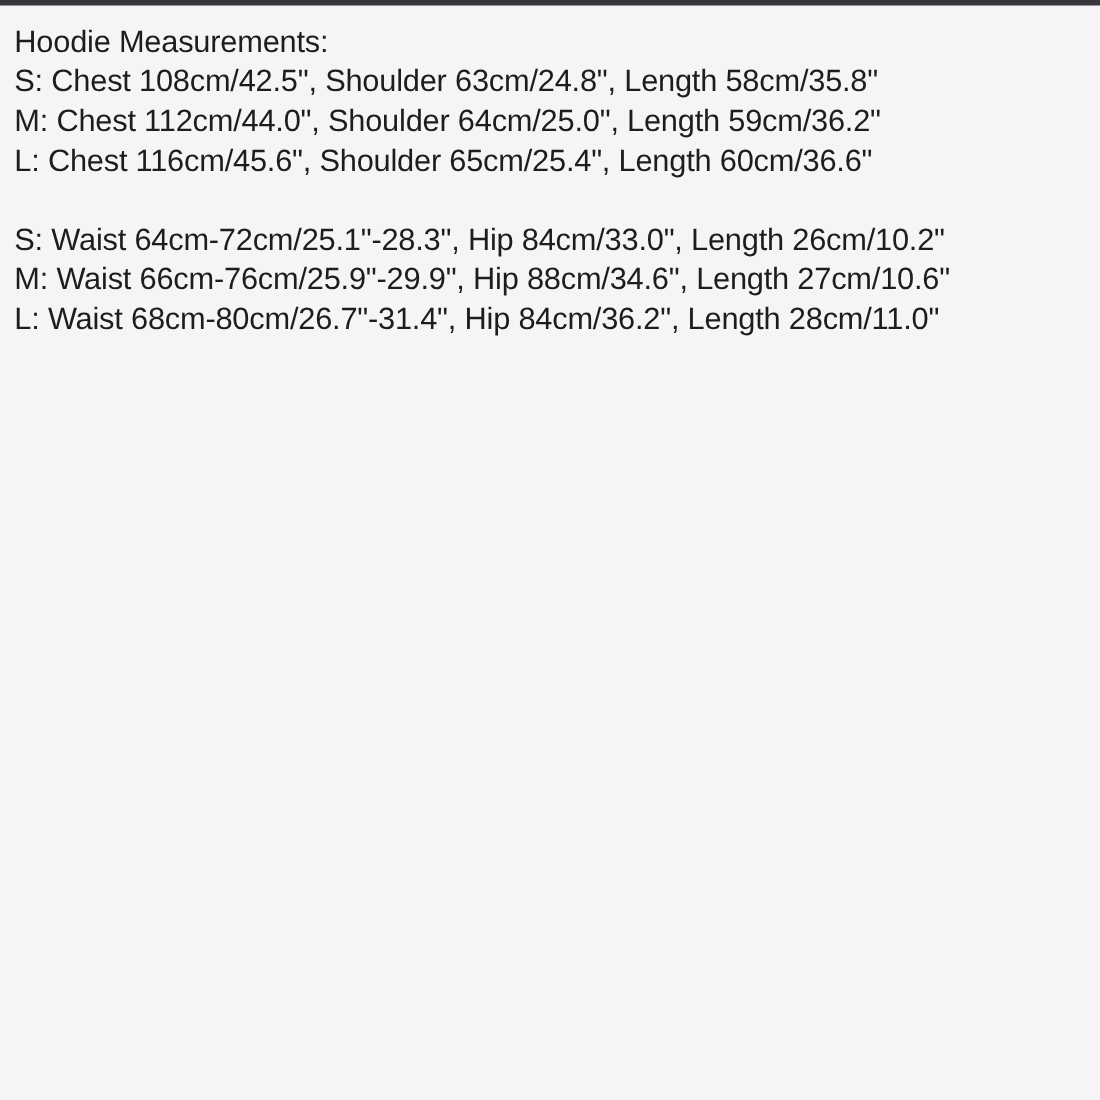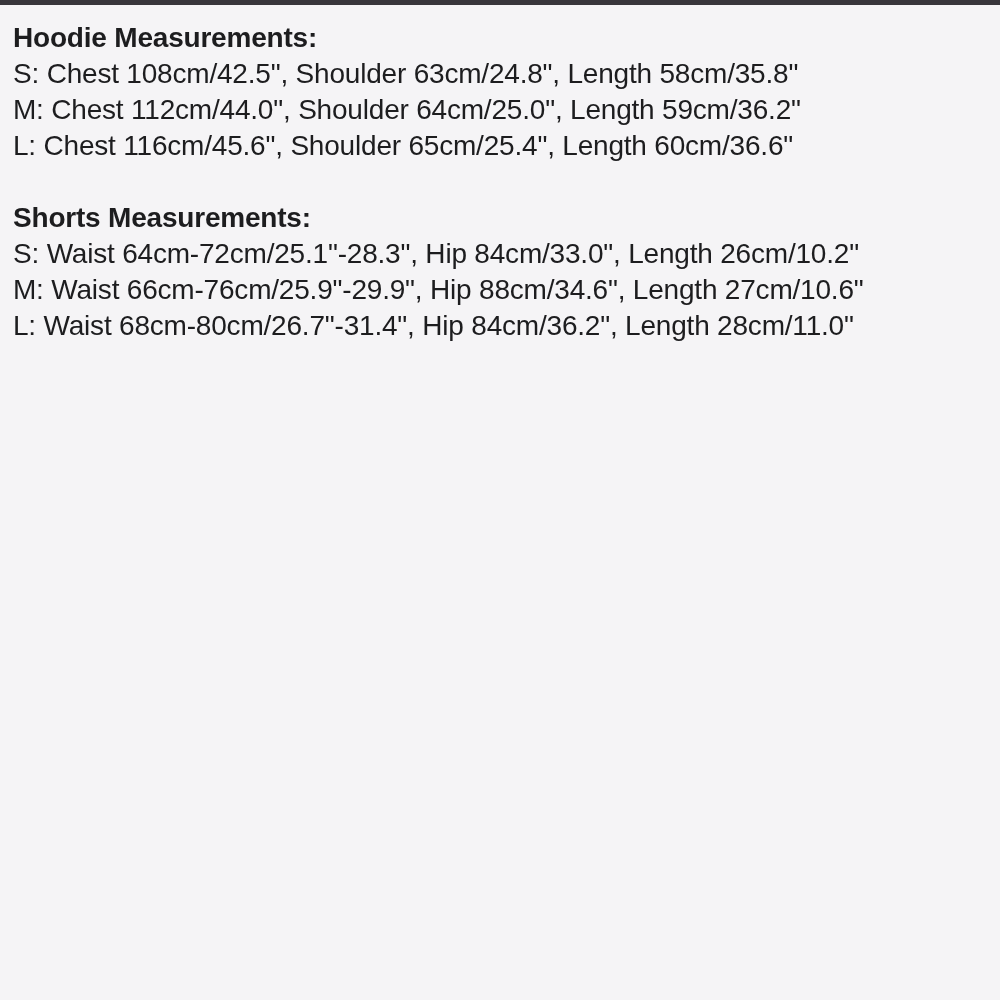--- a/index.html
+++ b/index.html
@@ -20,40 +20,39 @@
   }
   .content {
     padding: 15px 10px 0 13px;
     color: #1d1d1f;
     font-size: 28px;
     line-height: 36px;
     letter-spacing: -0.2px;
     white-space: nowrap;
   }
   .section-title {
-    font-weight: 700;
+    font-weight: 400;
   }
   .measure-section { margin: 0; }
   .measure-section + .measure-section { margin-top: 36px; }
   .measure-line { }
 </style>
 </head>
 <body>
 
 <div class="top-edge"></div>
 
 <div class="content">
 
   <div class="measure-section">
     <div class="section-title">Hoodie Measurements:</div>
     <div class="measure-line">S: Chest 108cm/42.5", Shoulder 63cm/24.8", Length 58cm/35.8"</div>
     <div class="measure-line">M: Chest 112cm/44.0", Shoulder 64cm/25.0", Length 59cm/36.2"</div>
     <div class="measure-line">L: Chest 116cm/45.6", Shoulder 65cm/25.4", Length 60cm/36.6"</div>
   </div>
 
   <div class="measure-section">
-    <div class="section-title">Shorts Measurements:</div>
     <div class="measure-line">S: Waist 64cm-72cm/25.1"-28.3", Hip 84cm/33.0", Length 26cm/10.2"</div>
     <div class="measure-line">M: Waist 66cm-76cm/25.9"-29.9", Hip 88cm/34.6", Length 27cm/10.6"</div>
     <div class="measure-line">L: Waist 68cm-80cm/26.7"-31.4", Hip 84cm/36.2", Length 28cm/11.0"</div>
   </div>
 
 </div>
 
 </body></html>

